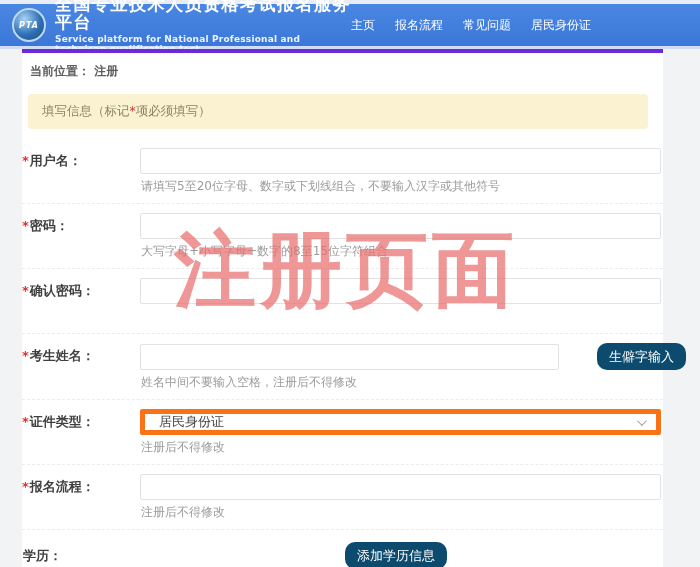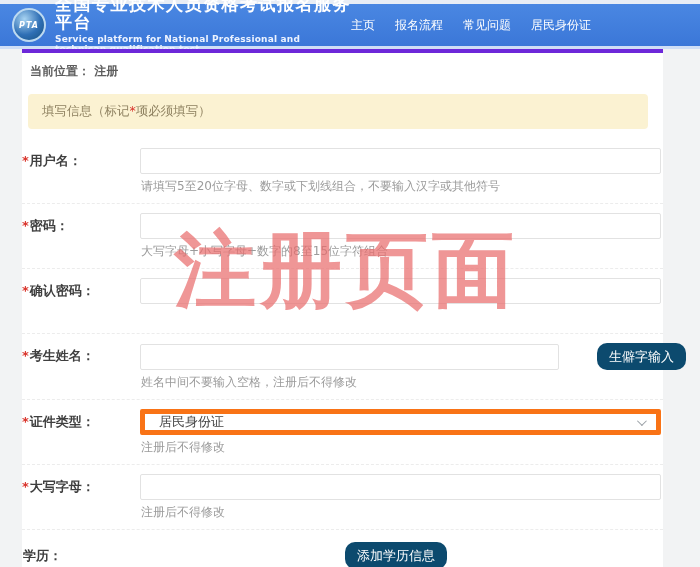--- a/index.html
+++ b/index.html
@@ -127,21 +127,21 @@
           <div class="f-select">
             <span>居民身份证</span>
             <span class="chev"></span>
           </div>
         </div>
         <div class="f-hint">注册后不得修改</div>
       </div>
     </div>
 
     <div class="form-row">
-      <label class="f-label"><span class="star">*</span><span>大写字母：</span></label>
+      <label class="f-label"><span class="star">*</span><span>报名流程：</span></label>
       <div class="f-field">
         <div class="input-line">
             <input class="f-input" type="text" style="">
           </div>
         <div class="f-hint">注册后不得修改</div>
       </div>
     </div>
 
     <div class="edu-row">
       <label class="f-label"><span class="star"></span><span>学历：</span></label>

